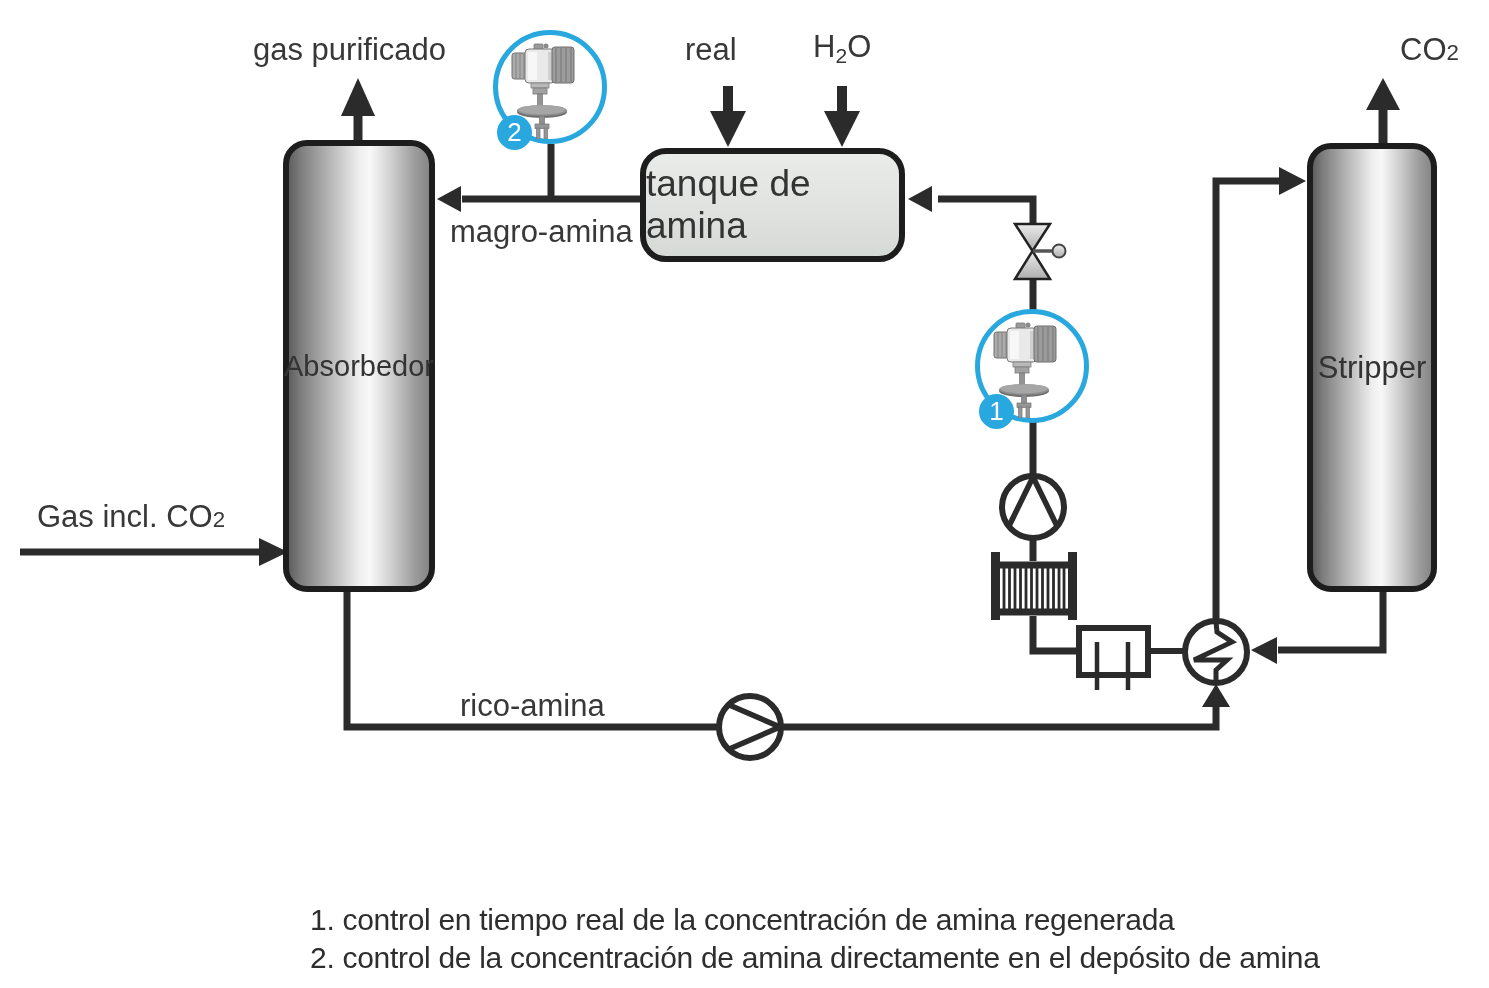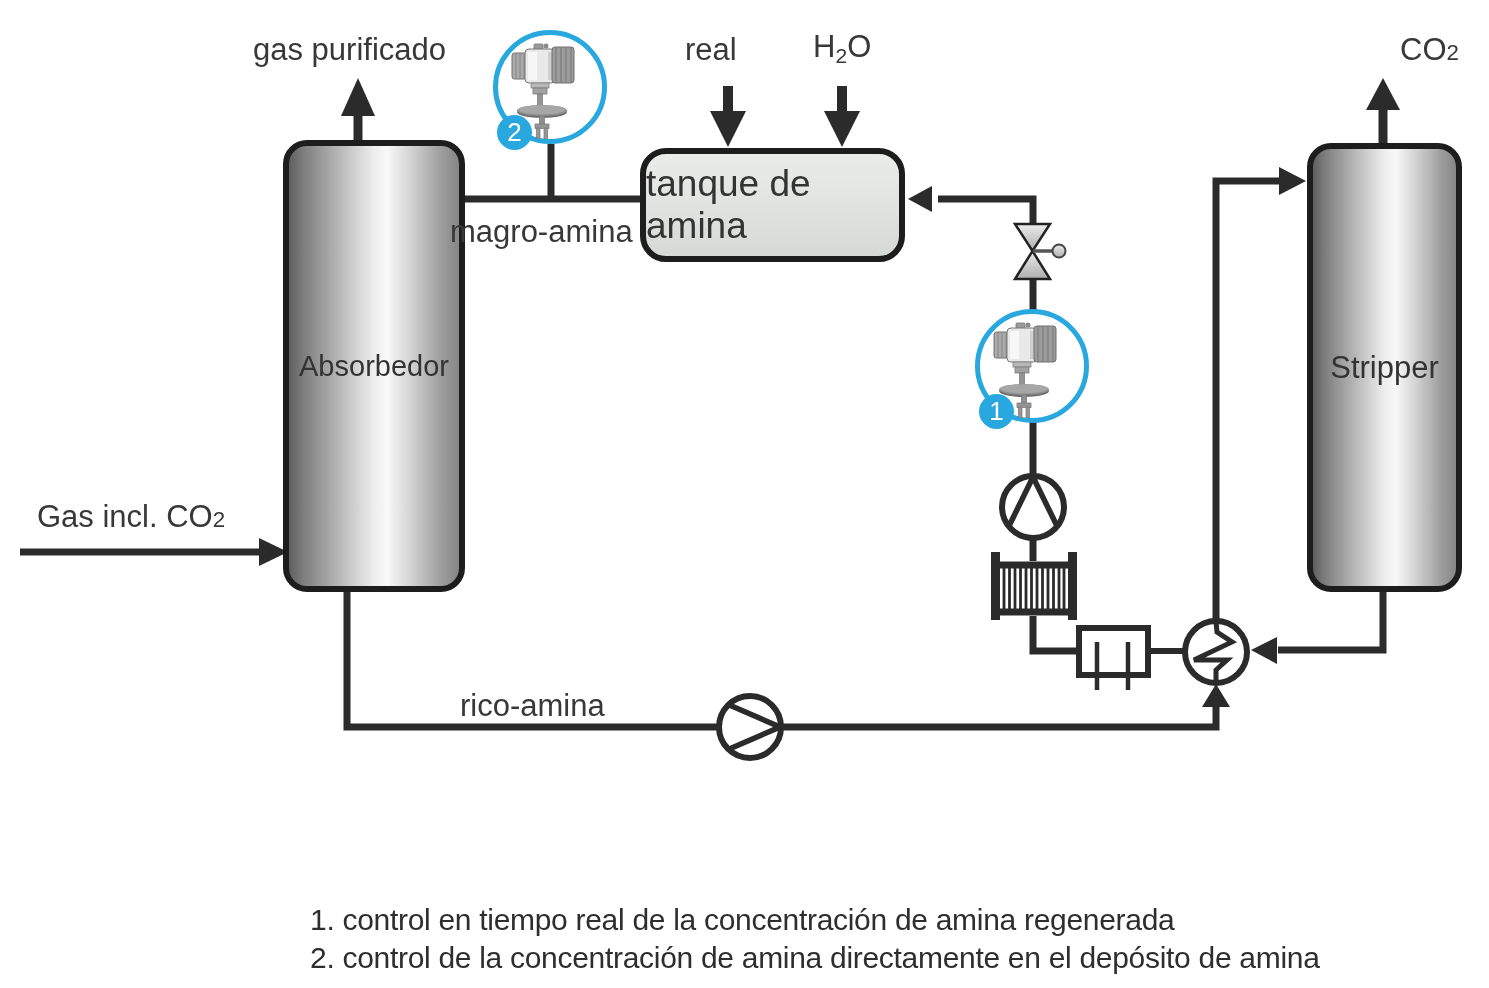--- a/index.html
+++ b/index.html
@@ -131,24 +131,24 @@
       <polyline points="1216,622 1217,632 1232,642 1194,660 1227,660 1216,670 1216,682" fill="none" stroke="#2b2b2b" stroke-width="5" stroke-linejoin="miter"></polyline>
     </g>
 
     <g>
       <circle cx="750" cy="727" r="31" fill="#ffffff" stroke="#2b2b2b" stroke-width="6"></circle>
       <line x1="780" y1="727" x2="727" y2="704" stroke="#2b2b2b" stroke-width="5.5"></line>
       <line x1="780" y1="727" x2="727" y2="750" stroke="#2b2b2b" stroke-width="5.5"></line>
     </g>
   </svg>
 
-  <div class="vessel" style="left:283px;top:140px;width:182px;height:452px;">
+  <div class="vessel" style="left:283px;top:140px;width:152px;height:452px;">
     <span class="vessel-label">Absorbedor</span>
   </div>
-  <div class="vessel" style="left:1307px;top:143px;width:155px;height:449px;">
+  <div class="vessel" style="left:1307px;top:143px;width:130px;height:449px;">
     <span class="vessel-label" style="font-size:31px;">Stripper</span>
   </div>
   <div class="tank">
     <span class="tank-label">tanque de amina</span>
   </div>
 
   <div class="sensor" style="left:493px;top:30px;">
     <svg viewBox="0 0 92 100">
       <rect x="8" y="14" width="15" height="26" rx="2.5" fill="#ababab" stroke="#6f6f6f" stroke-width="1"></rect>
       <line x1="12" y1="15" x2="12" y2="39" stroke="#8a8a8a" stroke-width="1.2"></line>

